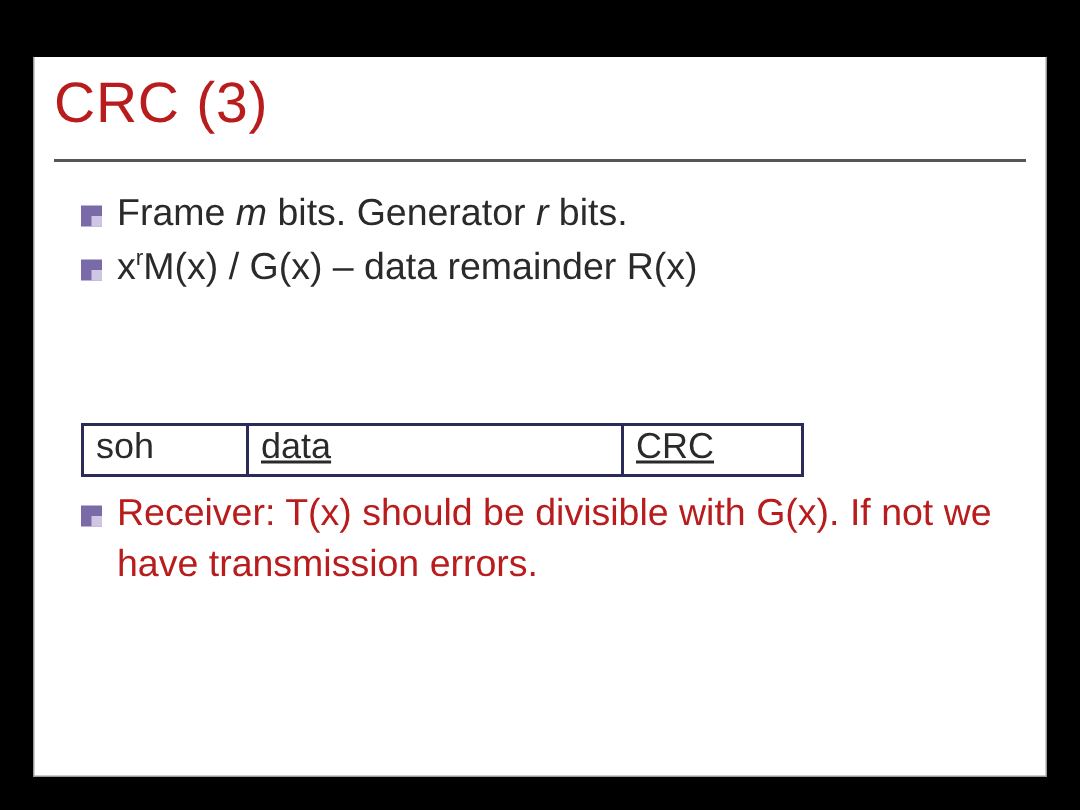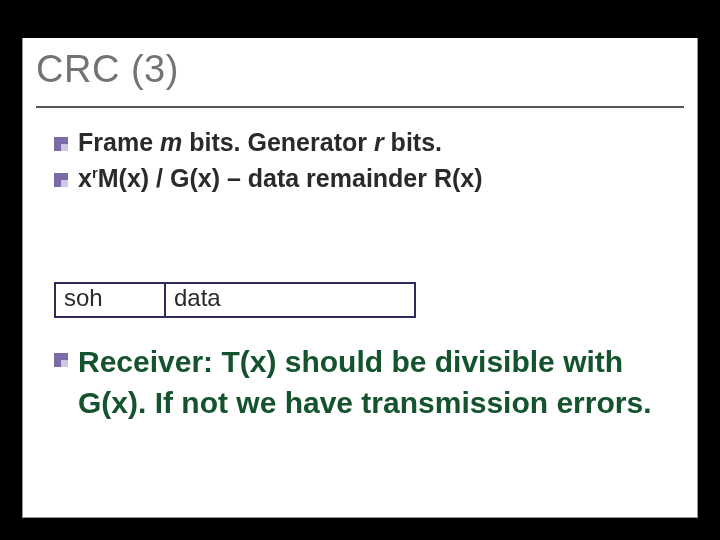--- a/index.html
+++ b/index.html
@@ -26,21 +26,21 @@
     top: 0;
     width: 100%;
     height: 14px;
     background: #000;
   }
   .title {
     position: absolute;
     left: 14px;
     top: 24px;
     font-size: 38px;
-    color: #737373;
+    color: #b91c1c;
     letter-spacing: 0.5px;
   }
   .divider {
     position: absolute;
     left: 14px;
     top: 82px;
     width: 648px;
     height: 0;
     border-top: 2px solid #555;
   }
@@ -71,54 +71,53 @@
     content: "";
     position: absolute;
     right: 0;
     bottom: 0;
     width: 7px;
     height: 7px;
     background: #cfc6e6;
   }
   .bul .txt {
     flex: 1 1 auto;
-    font-weight: bold;
   }
   .ital { font-style: italic; }
   sup { font-size: 0.6em; vertical-align: super; line-height: 0; }
 
   .frame-row {
     position: absolute;
     left: 32px;
     top: 258px;
     display: flex;
     height: 36px;
     font-size: 24px;
     color: #2a2a2a;
   }
   .cell {
     border: 2px solid #2b2b5a;
     padding: 2px 10px 6px 8px;
     display: flex;
     align-items: center;
     background: #fff;
   }
-  .cell + .cell { border-left: none; }
+  .cell + .cell { border-left: none; text-decoration: underline; }
   .c-soh  { width: 90px; }
   .c-data { width: 230px; }
   .c-eot  { width: 60px; }
   .c-crc  { width: 100px; }
 
   .body2 {
     position: absolute;
     left: 32px;
-    top: 316px;
+    top: 300px;
     width: 620px;
-    color: #14532d;
-    font-size: 30px;
+    color: #b91c1c;
+    font-size: 25px;
     line-height: 1.35;
   }
 </style>
 </head>
 <body>
 
 <div class="slide">
   <div class="topbar"></div>
 
   <div class="title">CRC (3)</div>
@@ -140,20 +139,21 @@
         <span> x</span><sup>r</sup><span>M(x) / G(x) – data remainder R(x)</span>
       </div>
     </div>
 
 
   </div>
 
   <div class="frame-row">
     <div class="cell c-soh">soh</div>
     <div class="cell c-data">data</div>
+    <div class="cell c-crc">CRC</div>
   </div>
 
   <div class="body2">
     <div class="bul">
       <div class="mark"></div>
       <div class="txt">Receiver: T(x) should be divisible with G(x). If not we have transmission errors.</div>
     </div>
   </div>
 
 </div>

